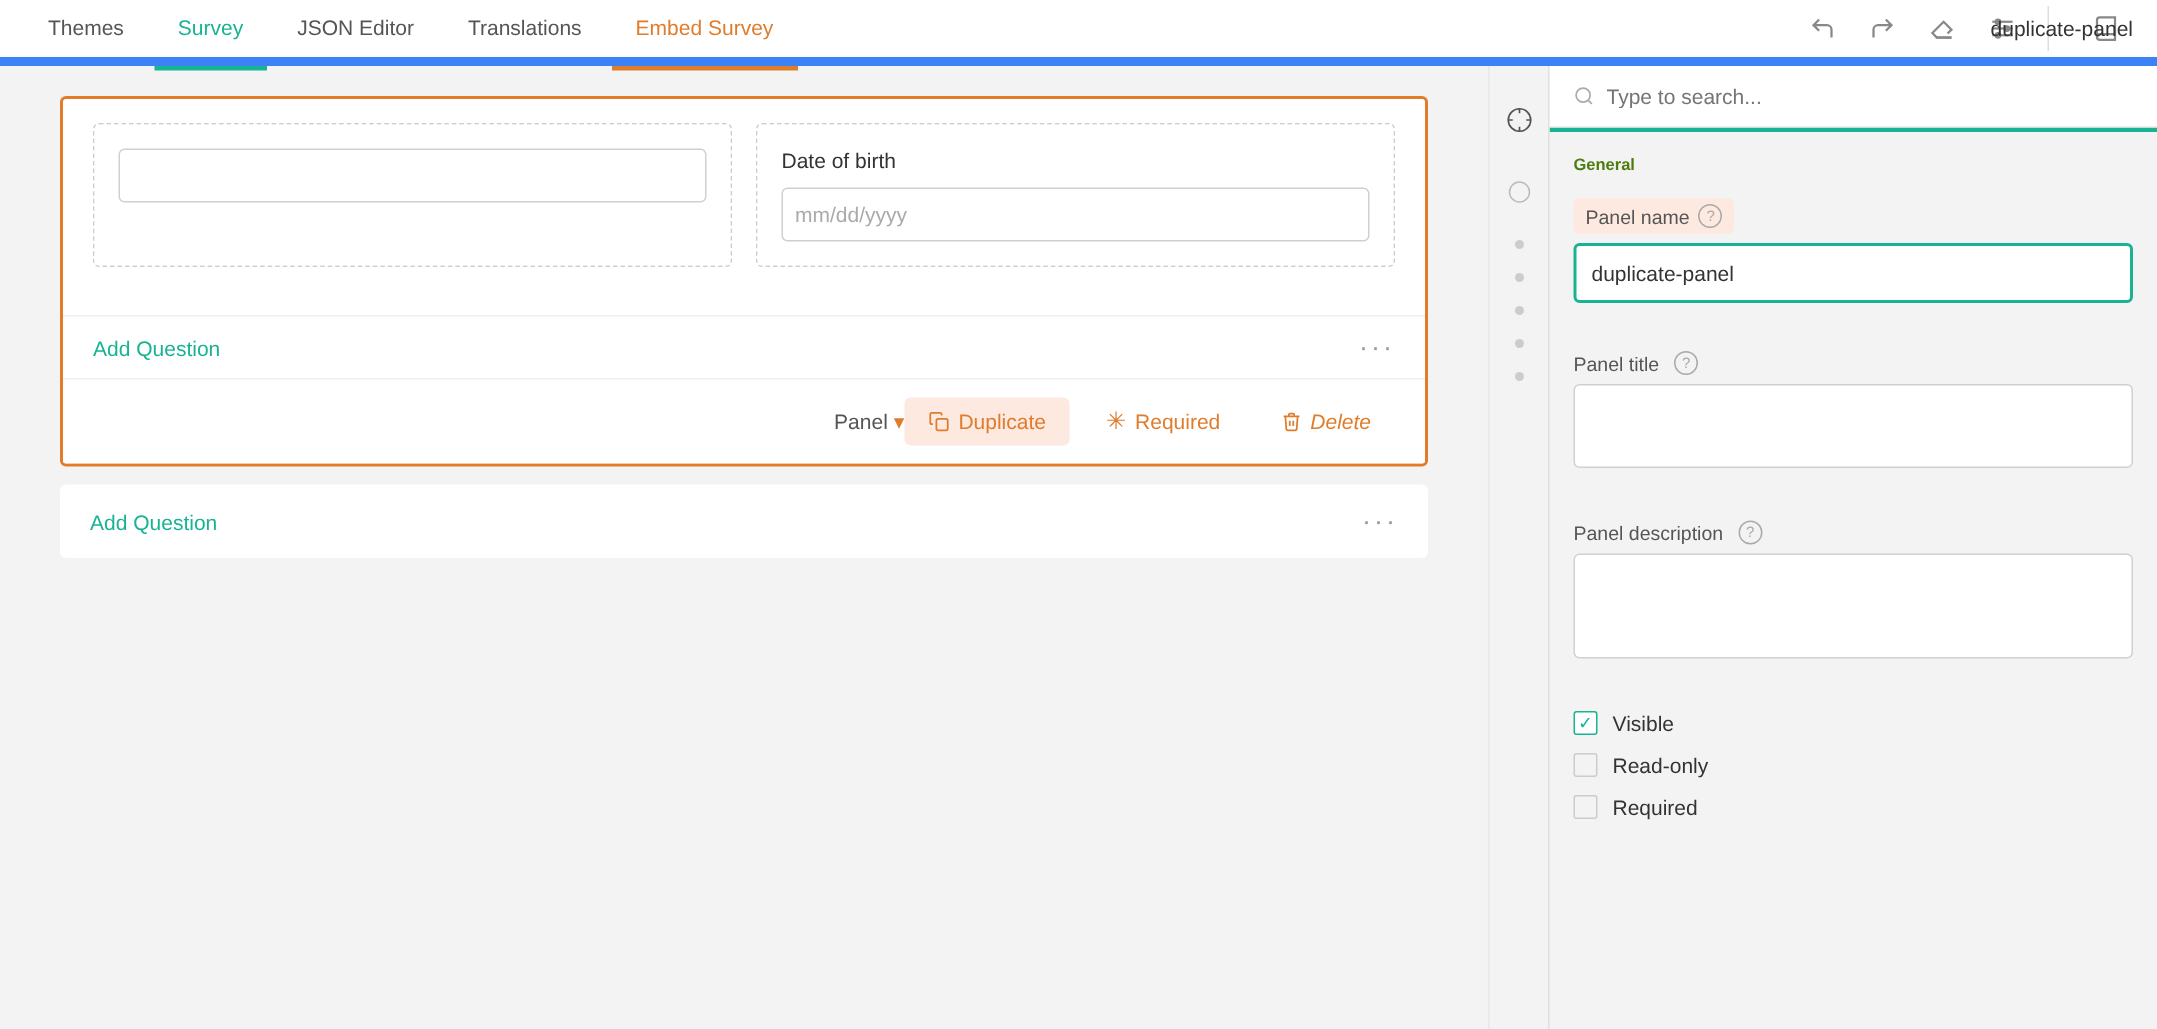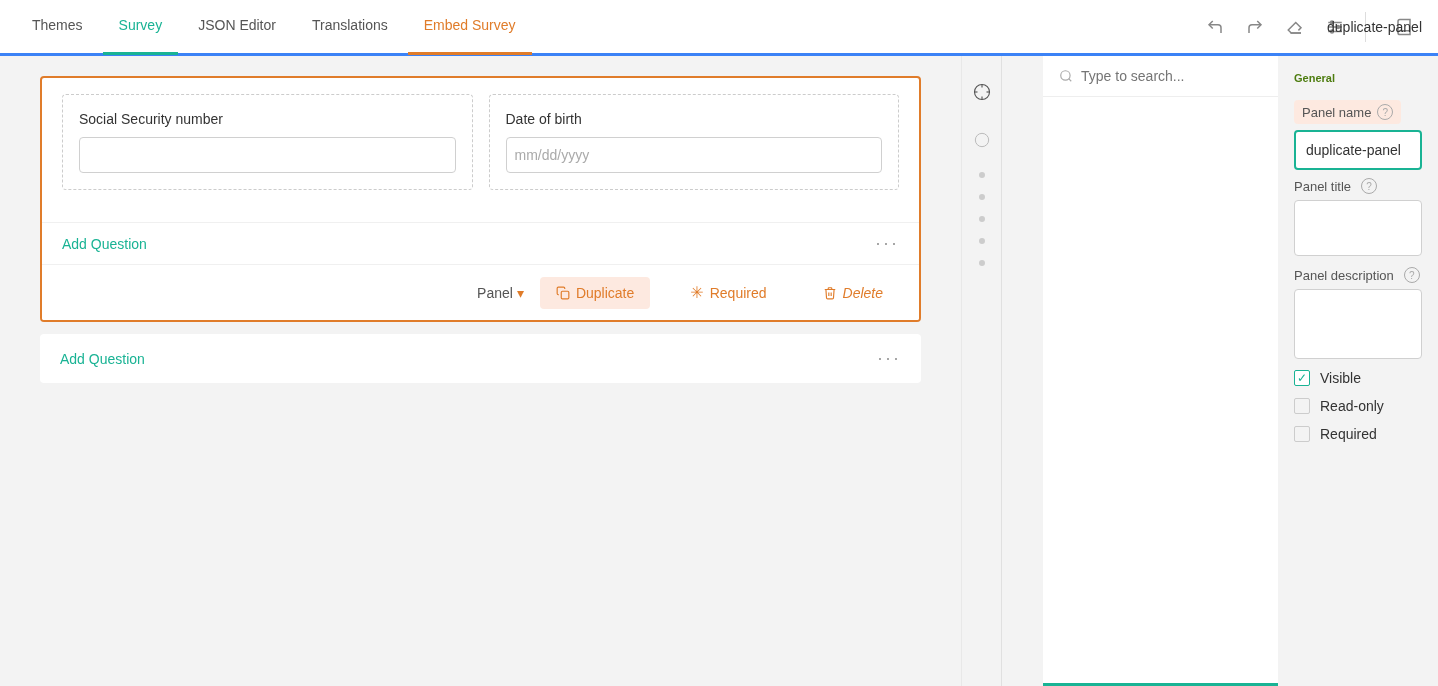--- a/index.html
+++ b/index.html
@@ -12,22 +12,22 @@
       overflow: hidden;
       font-size: 14px;
       color: #333;
     }
 
     
     .top-nav {
       display: flex;
       align-items: center;
       background: #fff;
-      border-bottom: 3px solid #3b82f6;
-      height: 56px;
+      border-bottom: 6px solid #3b82f6;
+      height: 44px;
       padding: 12px 16px;
       gap: 4px;
       flex-shrink: 0;
       position: relative;
     }
     .top-nav::after {
       content: '';
       position: absolute;
       bottom: 0;
       left: 0;
@@ -239,21 +239,20 @@
 
     .action-btn {
       display: flex;
       align-items: center;
       gap: 6px;
       padding: 8px 16px;
       border-radius: 4px;
       cursor: pointer;
       font-size: 14px;
       border: none;
-      margin-left: 16px;
     }
 
     .btn-duplicate {
       background: #fde9e0;
       color: #e07c2a;
     }
 
     .btn-required {
       background: transparent;
       color: #e07c2a;
@@ -305,28 +304,27 @@
     .toolbar-dot {
       width: 6px;
       height: 6px;
       border-radius: 50%;
       background: #ccc;
       cursor: pointer;
     }
 
     
     .right-panel {
-      width: 437px;
+      width: 406px;
       background: #f3f3f3;
       border-left: 1px solid #e0e0e0;
       display: flex;
-      flex-direction: row;
+      flex-direction: column;
       flex-shrink: 0;
       overflow-y: auto;
-      padding-left: 41px;
     }
 
     .right-panel-top {
       background: #fff;
       border-bottom: 3px solid #19b394;
       padding: 0;
     }
 
     .search-bar {
       display: flex;
@@ -355,21 +353,21 @@
     }
 
     .section-title {
       font-size: 11px;
       font-weight: 600;
       color: #4d7c0f;
       margin-bottom: 16px;
     }
 
     .field-group {
-      margin-bottom: 8px;
+      margin-bottom: 32px;
     }
 
     .field-label {
       font-size: 13px;
       color: #555;
       margin-bottom: 6px;
       display: flex;
       align-items: center;
       gap: 10px;
     }
@@ -513,21 +511,20 @@
 <div class="main-layout">
 
   <div class="canvas-area">
 
     <div class="panel-card">
       <div class="panel-content">
 
         <div class="question-row-2col">
 
           <div class="question-block">
-            <div class="question-label">Social Security number</div>
             <input class="question-input" type="text" style="">
           </div>
 
           <div class="question-block">
             <div class="question-label">Date of birth</div>
             <div class="date-input">
               <span style="color:#aaa;">mm/dd/yyyy</span>
             </div>
           </div>
         </div>

